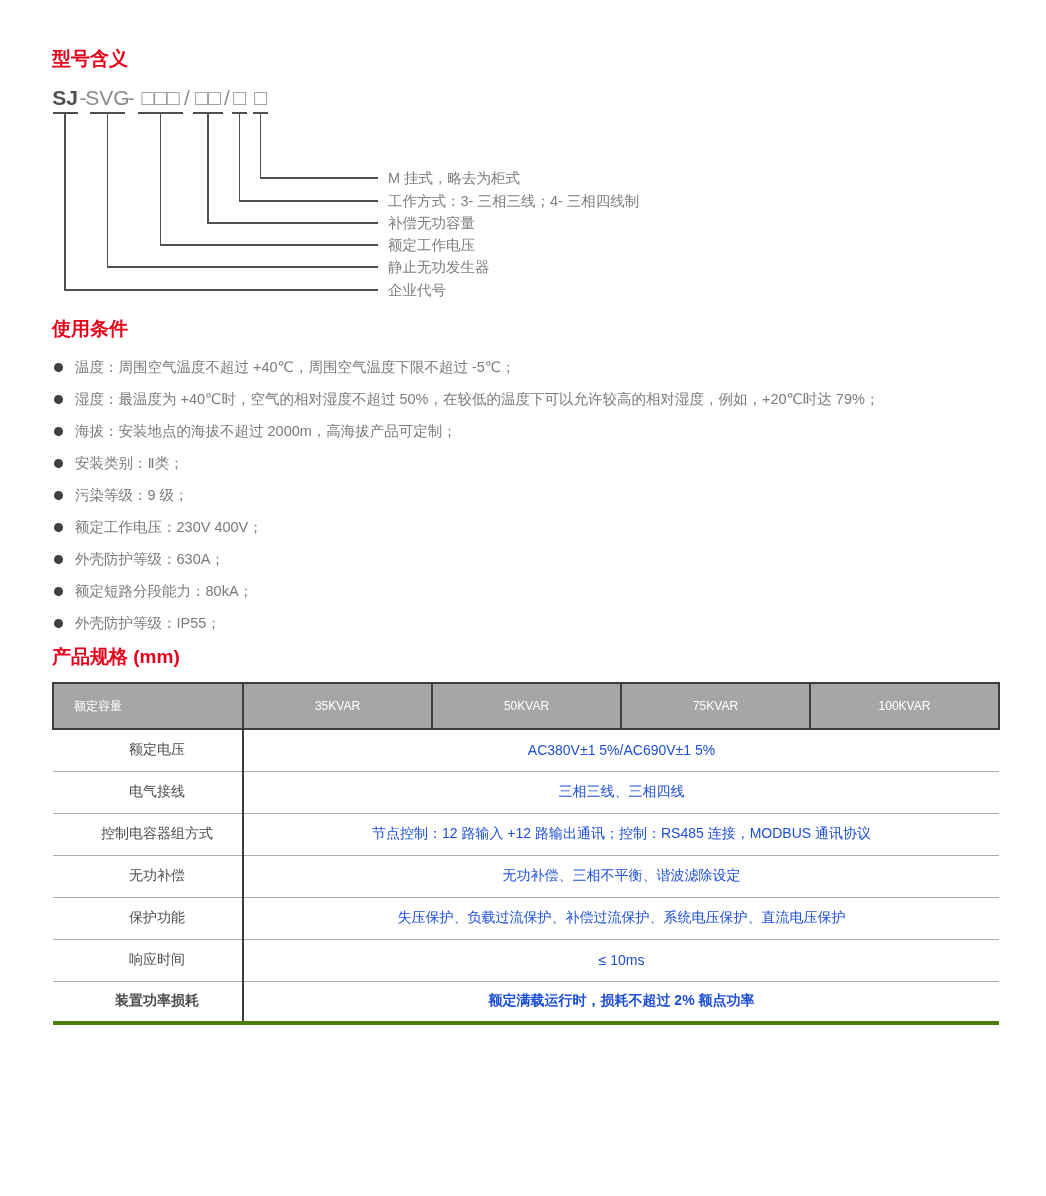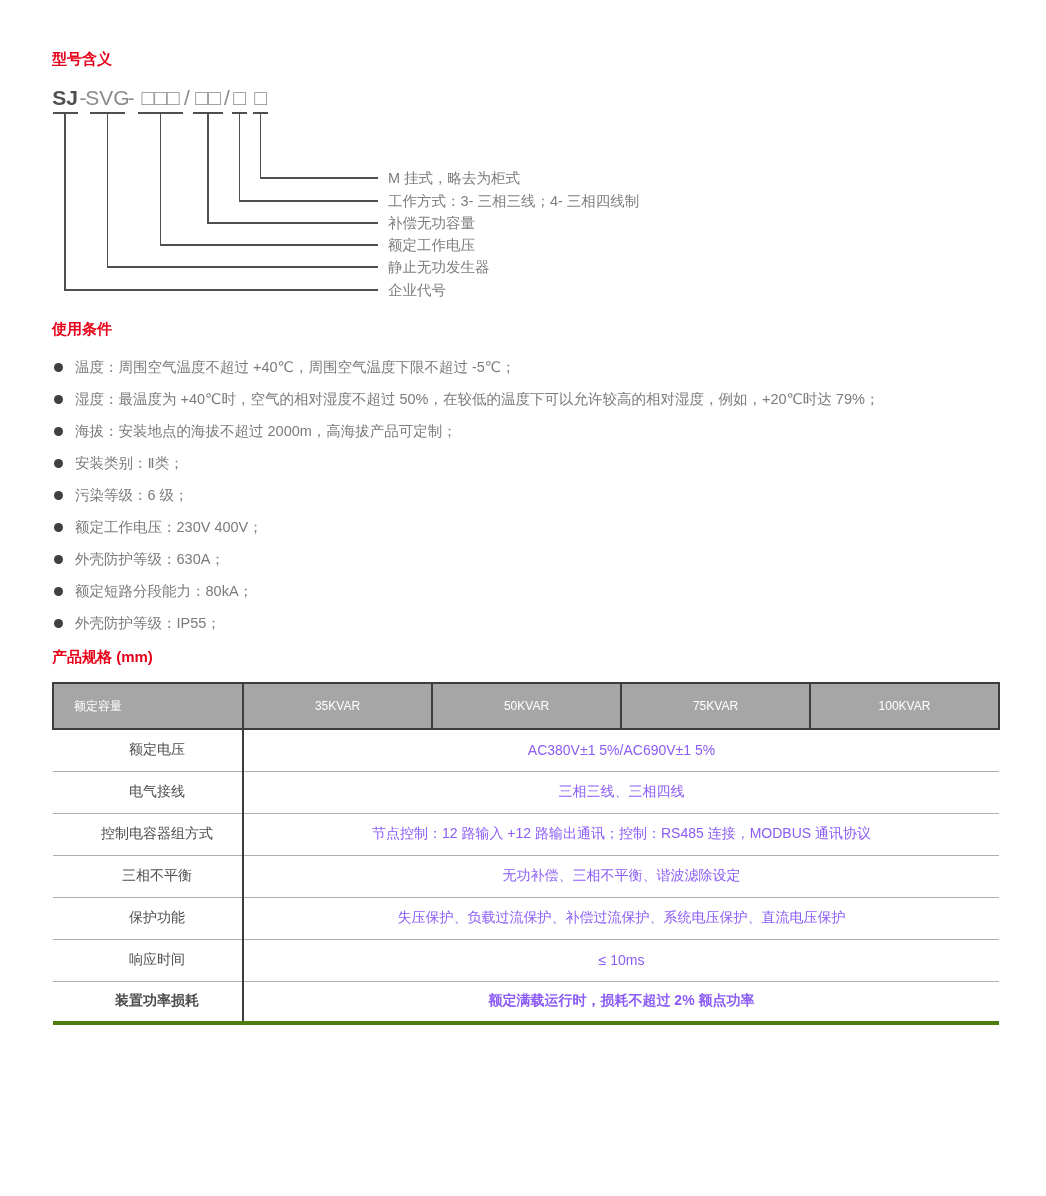--- a/index.html
+++ b/index.html
@@ -9,21 +9,21 @@
     color: #787878;
   }
   .page {
     width: 1046px;
     min-height: 1196px;
     padding: 48px 48px 36px 52px;
     background: #ffffff;
   }
   h2.sec-title {
     margin: 0;
-    font-size: 15px;
+    font-size: 19px;
     line-height: 22px;
     font-weight: bold;
     color: #e60019;
   }
   
   svg.diagram { display: block; margin-top: 16px; }
   
   .usage-title { margin-top: 84px; }
   ul.cond-list { list-style: none; margin: 18px 0 0 0; padding: 0; }
   ul.cond-list li {
@@ -55,21 +55,21 @@
     font-weight: normal;
     font-size: 12px;
     height: 46px;
     border: 2px solid #3d3d3d;
     text-align: center;
   }
   table.spec thead th:first-child { text-align: left; padding-left: 20px; }
   table.spec tbody td {
     height: 42px;
     font-size: 14px;
-    color: #8b5cf6;
+    color: #1d4ed8;
     border-bottom: 1px solid #adadad;
     background: #ffffff;
   }
   table.spec tbody td.rowlabel {
     text-align: center;
     padding-left: 20px;
     color: #4d4d4d;
     border-right: 2px solid #3d3d3d;
   }
   table.spec tbody td.rowval { text-align: center; }
@@ -139,21 +139,21 @@
     <li>
         <span class="dot"></span>
         <span>海拔：安装地点的海拔不超过 2000m，高海拔产品可定制；</span>
       </li>
     <li>
         <span class="dot"></span>
         <span>安装类别：Ⅱ类；</span>
       </li>
     <li>
         <span class="dot"></span>
-        <span>污染等级：6 级；</span>
+        <span>污染等级：9 级；</span>
       </li>
     <li>
         <span class="dot"></span>
         <span>额定工作电压：230V 400V；</span>
       </li>
     <li>
         <span class="dot"></span>
         <span>外壳防护等级：630A；</span>
       </li>
     <li>
@@ -192,21 +192,21 @@
       </tr>
       <tr>
         <td class="rowlabel">电气接线</td>
         <td class="rowval" colspan="4">三相三线、三相四线</td>
       </tr>
       <tr>
         <td class="rowlabel">控制电容器组方式</td>
         <td class="rowval" colspan="4">节点控制：12 路输入 +12 路输出通讯；控制：RS485 连接，MODBUS 通讯协议</td>
       </tr>
       <tr>
-        <td class="rowlabel">三相不平衡</td>
+        <td class="rowlabel">无功补偿</td>
         <td class="rowval" colspan="4">无功补偿、三相不平衡、谐波滤除设定</td>
       </tr>
       <tr>
         <td class="rowlabel">保护功能</td>
         <td class="rowval" colspan="4">失压保护、负载过流保护、补偿过流保护、系统电压保护、直流电压保护</td>
       </tr>
       <tr>
         <td class="rowlabel">响应时间</td>
         <td class="rowval" colspan="4">≤ 10ms</td>
       </tr>

